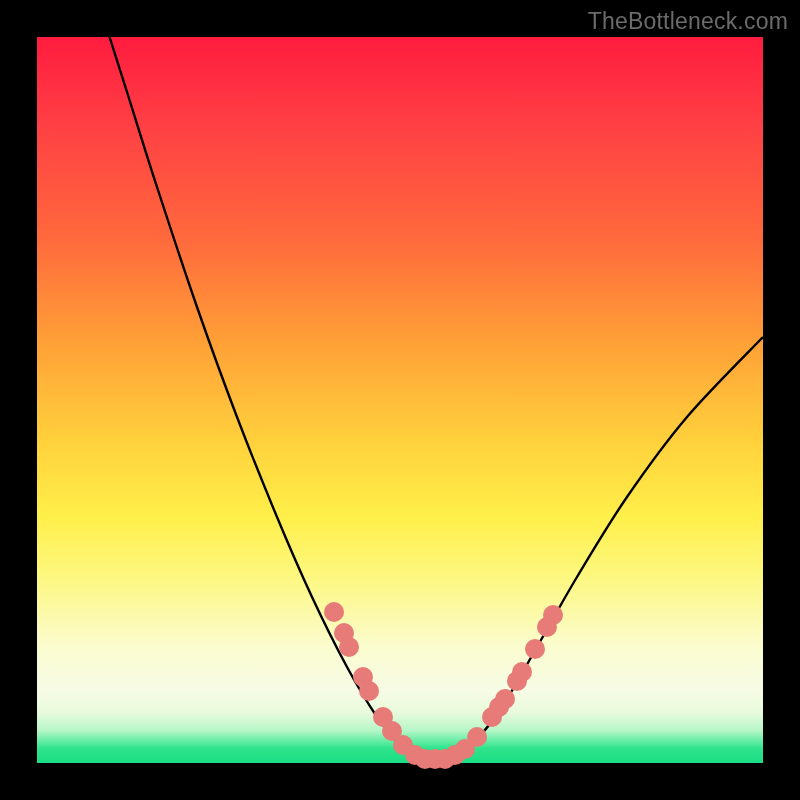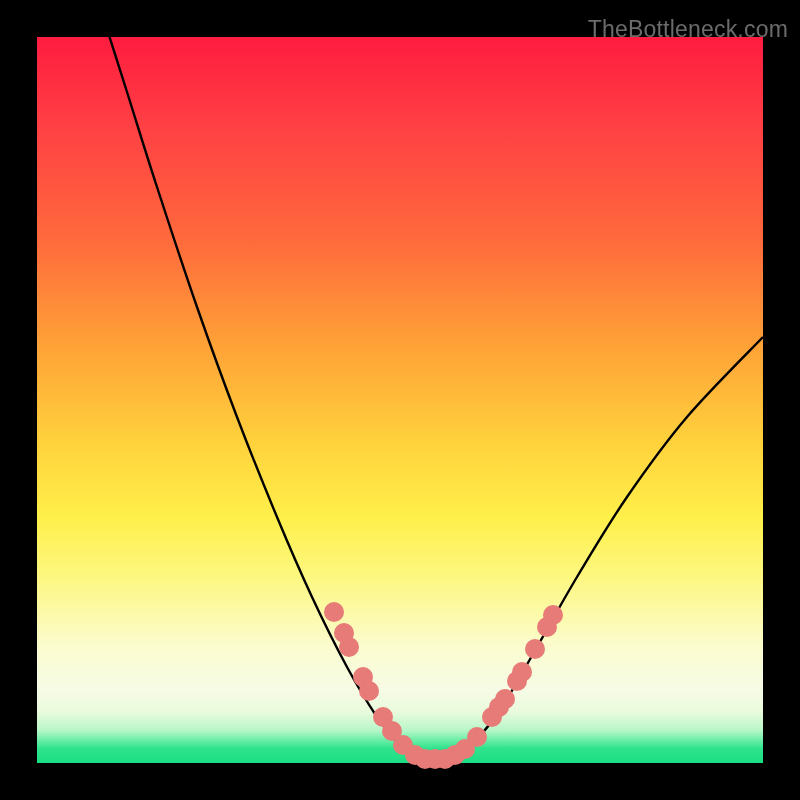--- a/index.html
+++ b/index.html
@@ -39,21 +39,21 @@
       #f6fbe5 90%,
       #e9fbdc 93%,
       #b7f6c8 95.5%,
       #63eda4 97%,
       #2fe38c 98%,
       #1ade84 100%
     );
   }
   .watermark {
     position: absolute;
-    top: 16px;
+    top: 8px;
     right: 12px;
     color: #6b6b6b;
     font-size: 23px;
     letter-spacing: 0.2px;
     font-weight: 400;
     user-select: none;
   }
   svg.curve {
     position: absolute;
     left: 0;

